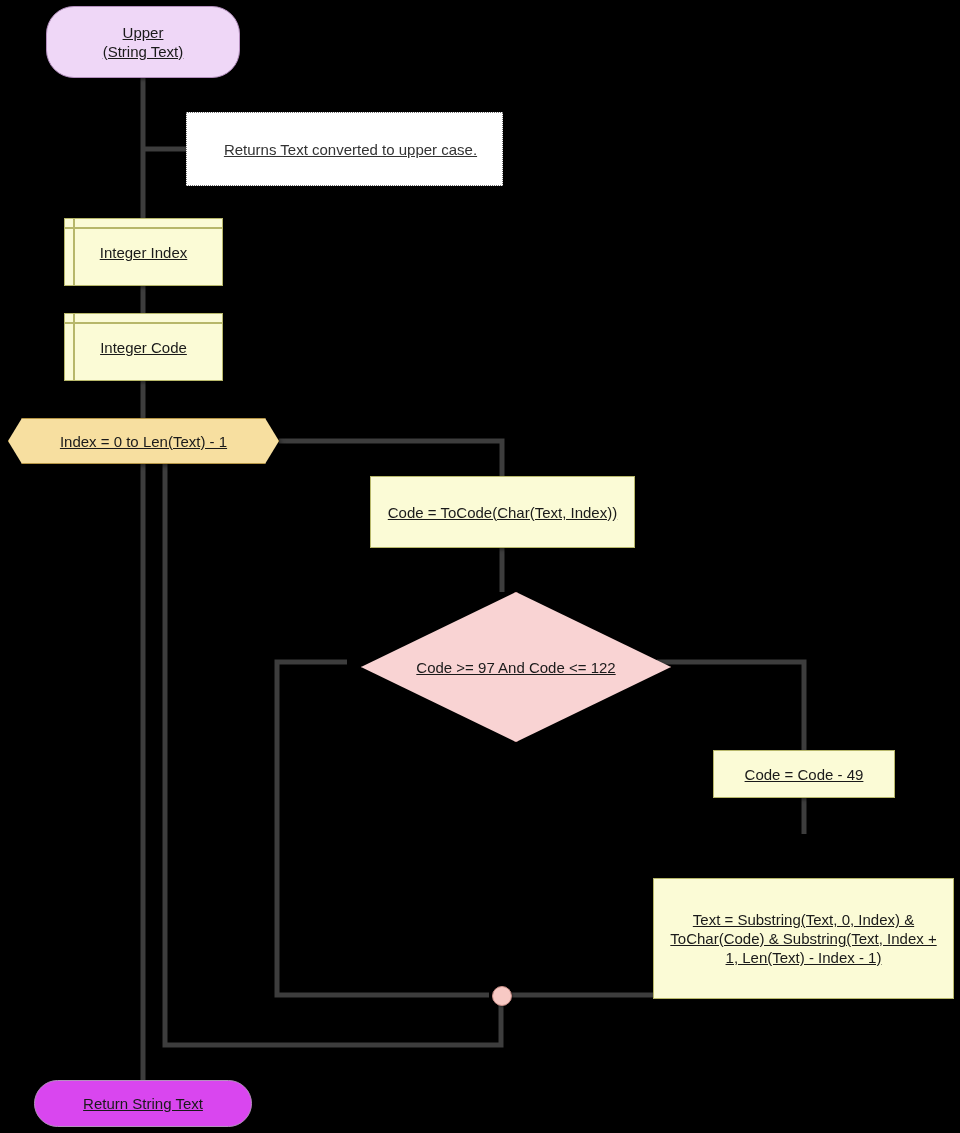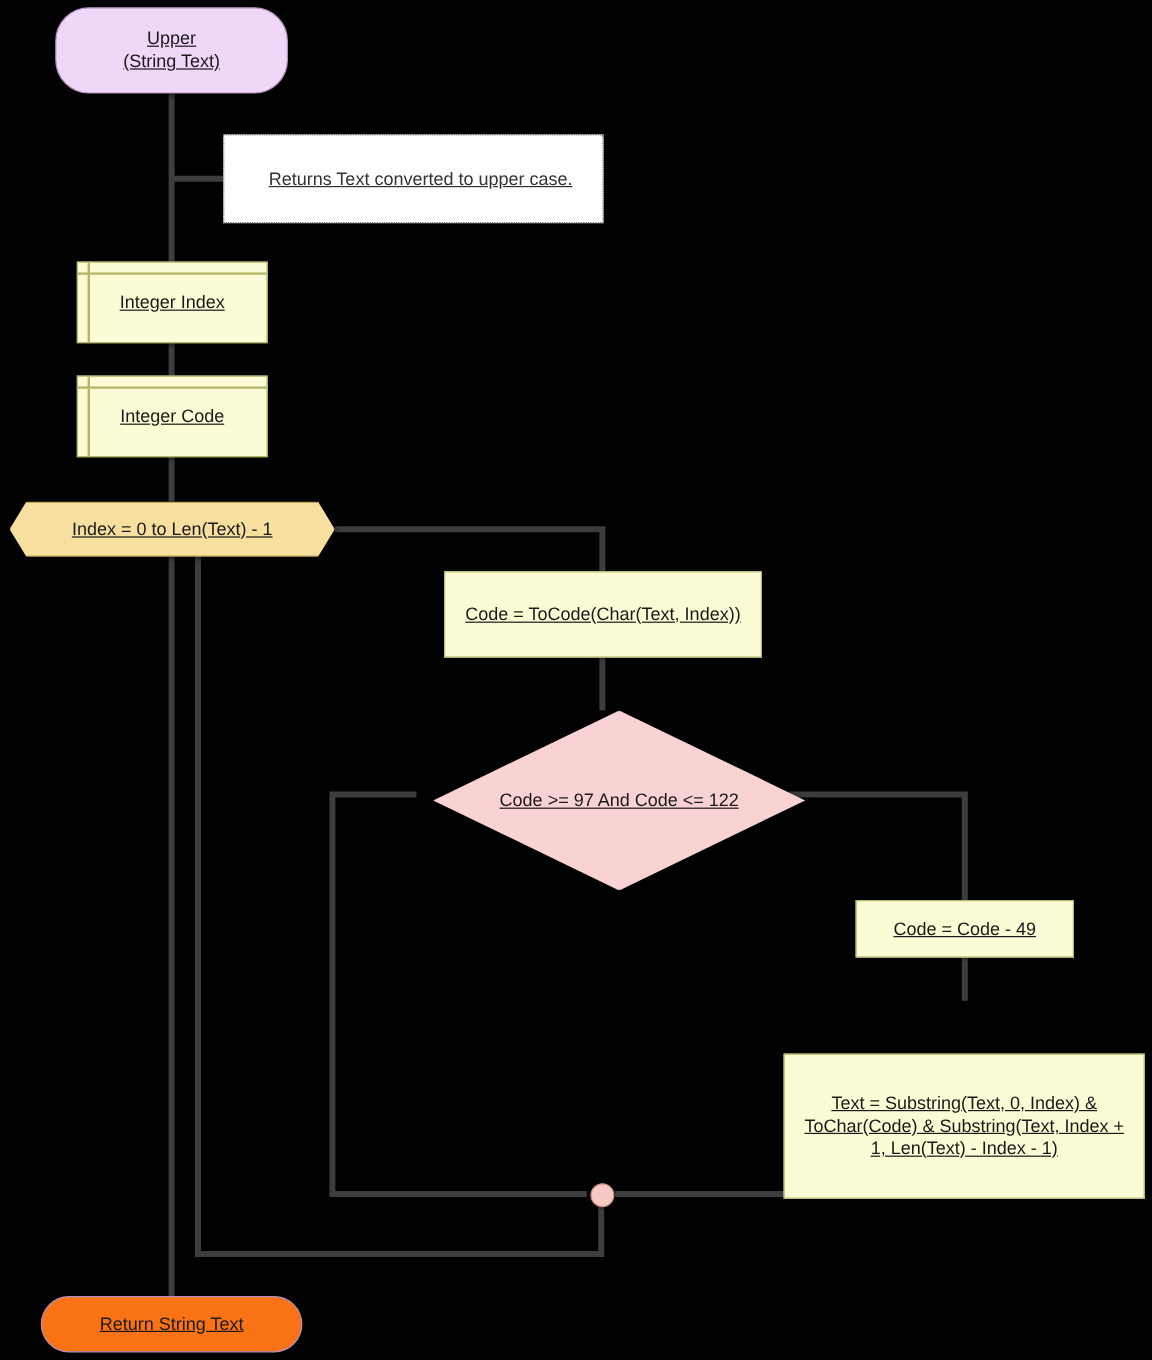--- a/index.html
+++ b/index.html
@@ -196,17 +196,17 @@
   <div class="node process" style="left: 713px; top: 750px; width: 182px; height: 48px; background: rgb(251, 251, 214);">
     <span class="label-inner">Code = Code - 49</span>
   </div>
 
   <div class="node process" style="left: 653px; top: 834px; width: 301px; height: 121px; background: rgb(251, 251, 214); margin-top: 44px;">
     <span class="label-inner">Text = Substring(Text, 0, Index) &amp; ToChar(Code) &amp; Substring(Text, Index + 1, Len(Text) - Index - 1)</span>
   </div>
 
   <div class="conn-dot" style="left: 492px; top: 986px; background: rgb(247, 201, 196);"></div>
 
-  <div class="node terminator" style="left: 34px; top: 1080px; width: 218px; height: 47px; background: #f97316; text-align: center;">
+  <div class="node terminator" style="left: 34px; top: 1080px; width: 218px; height: 47px; background: #d946ef; text-align: center;">
     <span class="label-inner">Return String Text</span>
   </div>
 
 </div>
 
 </body></html>

